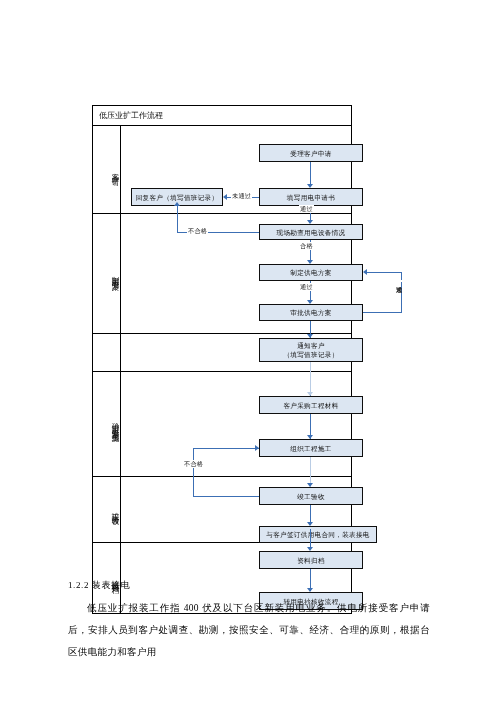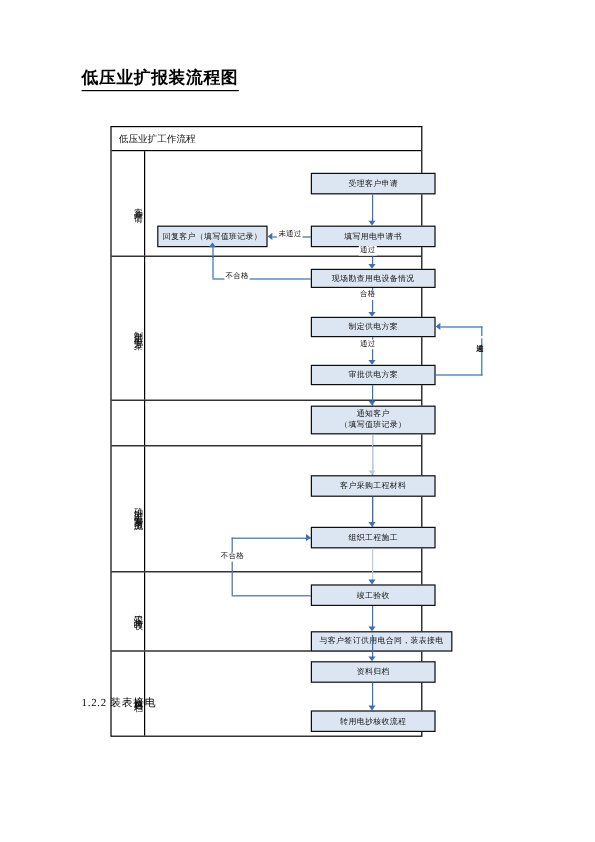--- a/index.html
+++ b/index.html
@@ -192,21 +192,20 @@
     text-align: justify;
     text-indent: 19px;
     letter-spacing: 0.35px;
   }
 </style>
 </head>
 <body>
 
 <div class="page">
 
-  <div class="doc-title">低压业扩报装流程图</div>
 
   <div class="flow-table">
 
     <div class="flow-header">低压业扩工作流程</div>
 
     <div class="flow-body">
 
       <div class="flow-row" style="height:88px;">
         <div class="stage-cell">
           <div class="stage-label">客户申请</div>
@@ -342,14 +341,15 @@
           <div class="arrow-down" style="left:186px; top:45px;"></div>
 
           <div class="node" style="left:138px; top:49px; width:104px; height:18px;">转用电抄核收流程</div>
         </div>
       </div>
 
     </div>
   </div>
 
   <div class="section-heading">1.2.2  装表接电</div>
+  <div class="body-para">低压业扩报装工作指 400 伏及以下台区新装用电业务。供电所接受客户申请后，安排人员到客户处调查、勘测，按照安全、可靠、经济、合理的原则，根据台区供电能力和客户用</div>
 
 </div>
 
 </body></html>

